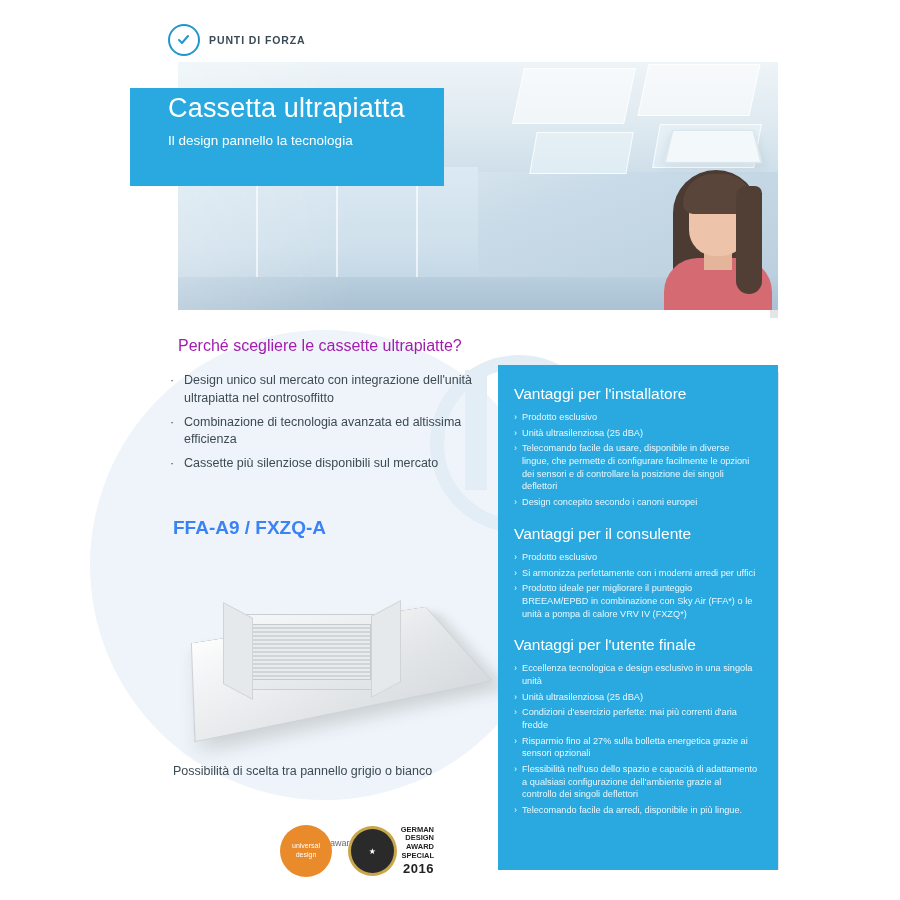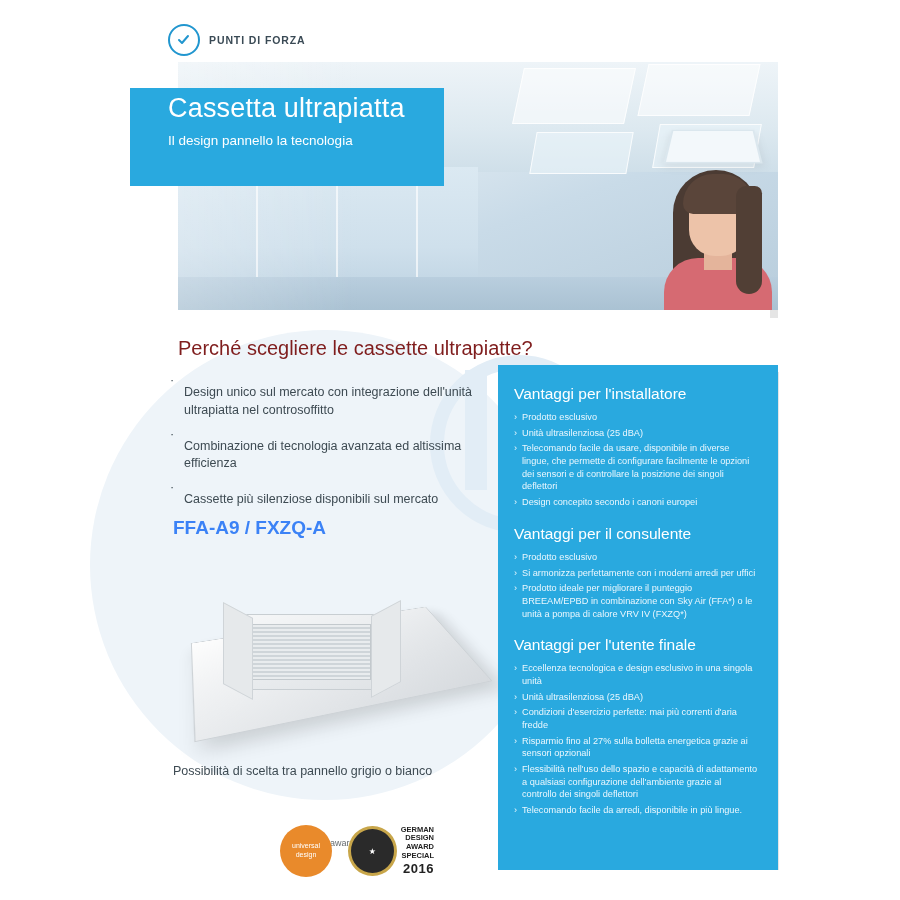--- a/index.html
+++ b/index.html
@@ -211,22 +211,22 @@
     color: #ffffff;
     font-size: 13.5px;
     margin-top: 9px;
   }
 
   
   .section-heading {
     position: absolute;
     left: 178px;
     top: 337px;
-    font-size: 20px;
-    color: #7f1d1d;
+    font-size: 16px;
+    color: #a21caf;
     z-index: 5;
   }
 
   
   .bullets {
     position: absolute;
     left: 170px;
     top: 372px;
     width: 310px;
     z-index: 5;
@@ -236,21 +236,21 @@
     font-size: 12.5px;
     color: #3d4a52;
     line-height: 1.42;
     margin-bottom: 6px;
   }
   .bullet-dot {
     width: 14px;
     flex: 0 0 14px;
     color: #3d4a52;
   }
-  .bullet-text { flex: 1; margin-top: 12px; }
+  .bullet-text { flex: 1; }
 
   
   .product-code {
     position: absolute;
     left: 173px;
     top: 517px;
     font-size: 19px;
     font-weight: bold;
     color: #3b82f6;
     z-index: 5;

